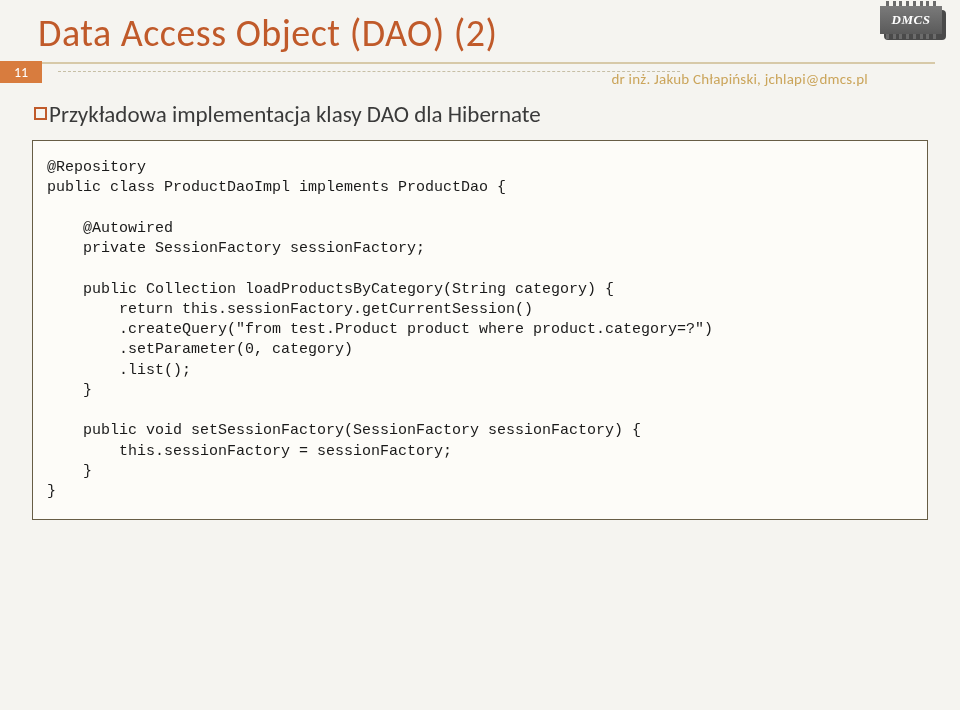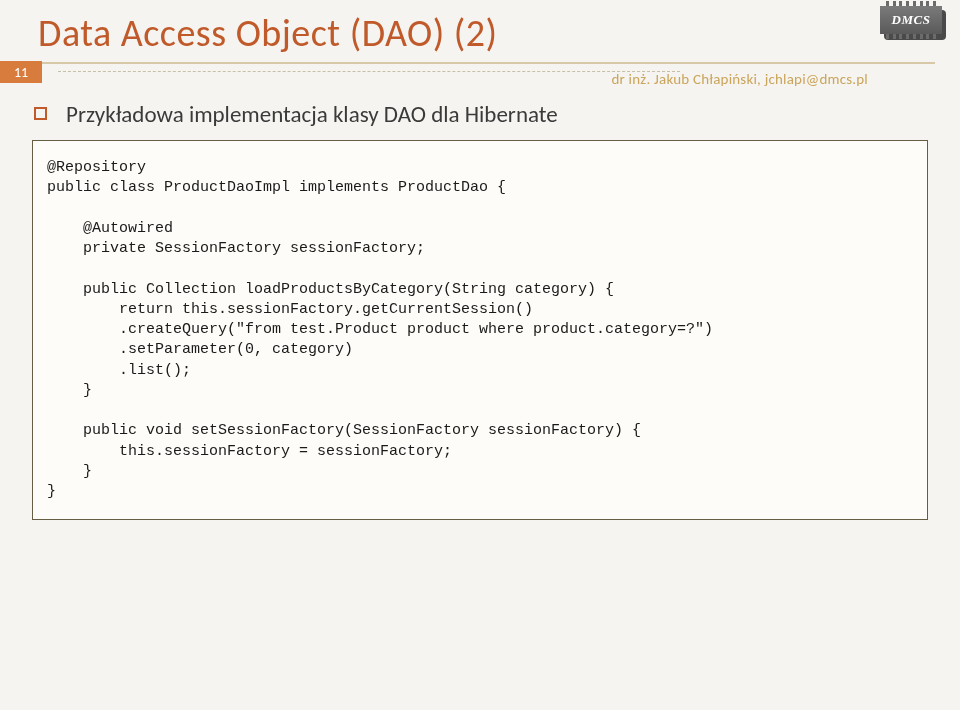--- a/index.html
+++ b/index.html
@@ -105,21 +105,21 @@
     }
     .content {
       position: absolute;
       top: 100px;
       left: 32px;
       right: 32px;
     }
     .bullet-row {
       display: flex;
       align-items: flex-start;
-      gap: 19px;
+      gap: 2px;
       margin-bottom: 12px;
       margin-left: 2px;
     }
     .bullet-marker {
       width: 13px;
       height: 13px;
       border: 2px solid #c05a2a;
       margin-top: 7px;
       flex-shrink: 0;
     }

